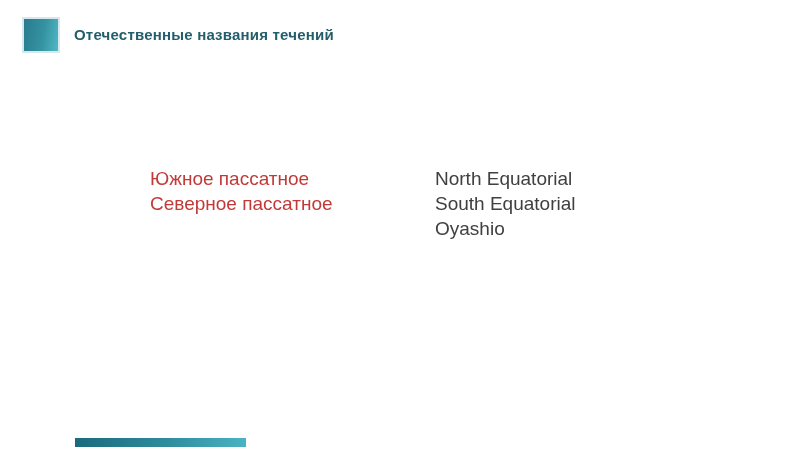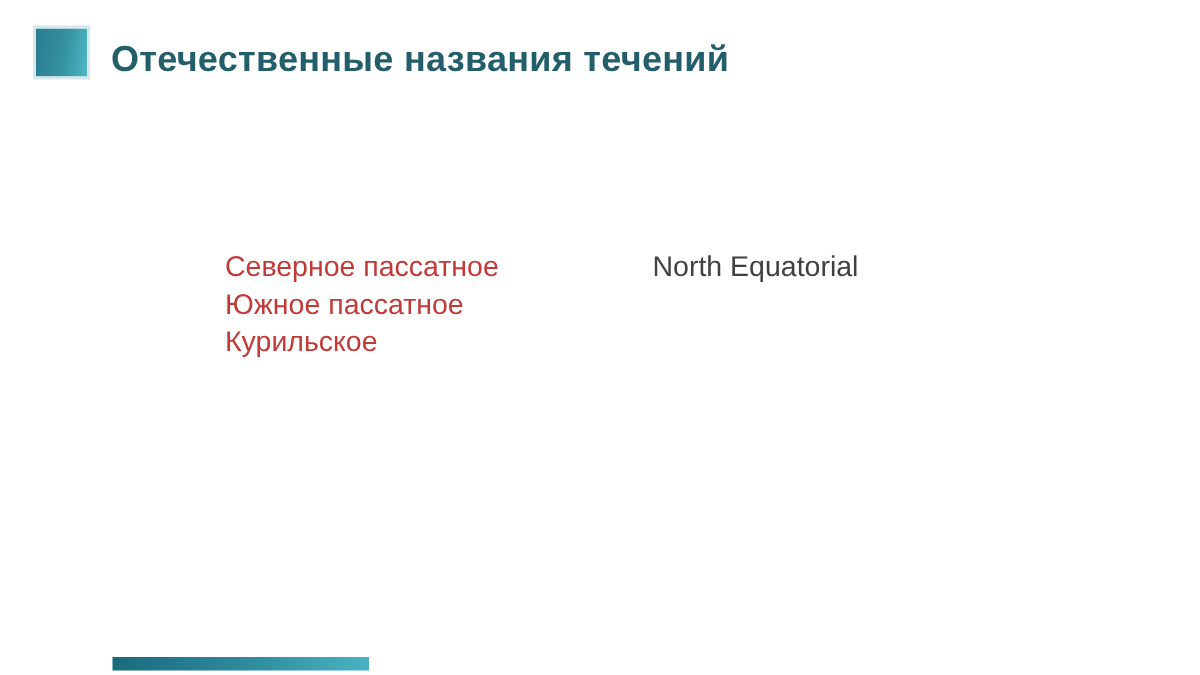--- a/index.html
+++ b/index.html
@@ -21,21 +21,21 @@
     top: 17px;
     width: 38px;
     height: 36px;
     background: linear-gradient(100deg, #287b90 0%, #35929f 55%, #4fb8c6 100%);
     border: 2px solid #d6e8ee;
   }
   .slide-title {
     position: absolute;
     left: 74px;
     top: 26px;
-    font-size: 24px;
+    font-size: 15px;
     font-weight: bold;
     color: #235e6b;
     letter-spacing: 0.2px;
     white-space: nowrap;
   }
   .currents-list {
     position: absolute;
     top: 166px;
     list-style: none;
   }
@@ -64,24 +64,25 @@
 </head>
 <body>
 
 <div class="slide">
 
   <div class="accent-square"></div>
 
   <h1 class="slide-title">Отечественные названия течений</h1>
 
   <ul class="currents-list russian-list">
+    <li>Южное пассатное</li>
     <li>Северное пассатное</li>
-    <li>Южное пассатное</li>
-    <li>Курильское</li>
   </ul>
 
   <ul class="currents-list english-list">
     <li>North Equatorial</li>
+    <li>South Equatorial</li>
+    <li>Oyashio</li>
   </ul>
 
   <div class="bottom-accent-bar"></div>
 
 </div>
 
 </body></html>

